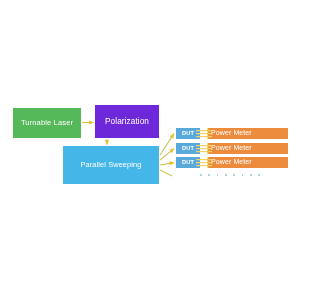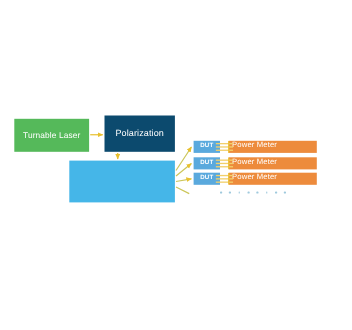--- a/index.html
+++ b/index.html
@@ -58,21 +58,21 @@
     height: 30px;
     background: #55b95a;
     font-size: 7.6px;
   }
   
   #node-polarization {
     left: 95px;
     top: 105px;
     width: 64px;
     height: 33px;
-    background: #0c4a6e;
+    background: #6d28d9;
     font-size: 8.2px;
   }
   
   #node-sweeping {
     left: 63px;
     top: 146px;
     width: 96px;
     height: 38px;
     background: #45b6e8;
     font-size: 7.4px;
@@ -162,20 +162,21 @@
   </div>
 
   <div class="node" id="node-polarization">
     <span class="lines">
       <span class="ln">Polarization</span>
     </span>
   </div>
 
   <div class="node" id="node-sweeping">
     <span class="lines">
+      <span class="ln">Parallel Sweeping</span>
     </span>
   </div>
 
   <div class="node dut" id="dut-1">
     <span>DUT</span>
   </div>
   <svg class="ribbon" id="ribbon-1" viewBox="0 0 16 11" xmlns="http://www.w3.org/2000/svg">
     <rect x="0" y="2" width="16" height="1.2" fill="#f2d06b"></rect>
     <rect x="0" y="5" width="16" height="1.2" fill="#f2d06b"></rect>
     <rect x="0" y="8" width="16" height="1.2" fill="#f2d06b"></rect>

